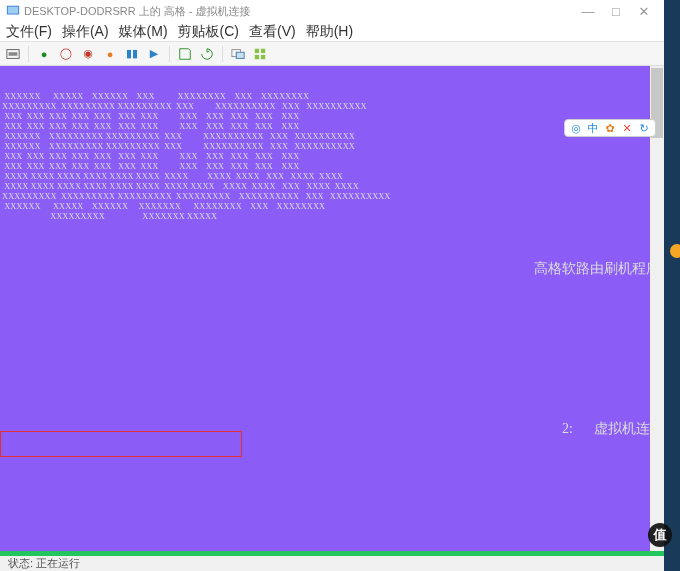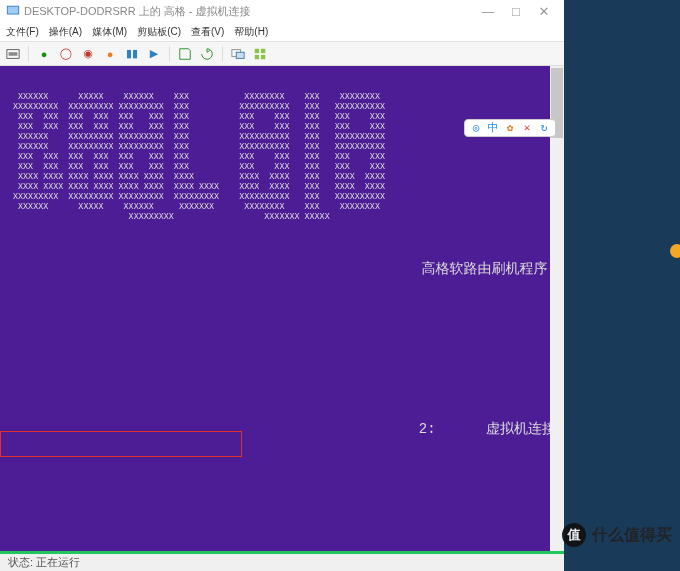--- a/index.html
+++ b/index.html
@@ -4,63 +4,63 @@
 <style>
   * { margin: 0; padding: 0; box-sizing: border-box; }
   body {
     width: 680px; height: 571px;
     font-family: "Segoe UI", Tahoma, sans-serif;
     font-size: 11px;
     background: #1a3a5a;
     position: relative; overflow: hidden;
   }
   .window {
-    position: absolute; left: 0; top: 0; width: 564px; height: 571px;
+    position: absolute; left: 0; top: 0; width: 664px; height: 571px;
     background: #fff; display: flex; flex-direction: column;
   }
   .titlebar {
     height: 22px; background: #fff; display: flex; align-items: center;
     padding: 0 6px; color: #888; font-size: 11px;
   }
   .titlebar .ticon { width: 14px; height: 14px; margin-right: 4px; }
   .titlebar .spacer { flex: 1; }
   .winbtn { width: 28px; text-align: center; color: #999; font-size: 13px; cursor: pointer; }
   .menubar {
     height: 20px; background: #fff; display: flex; align-items: center;
-    padding: 0 6px; gap: 10px; color: #333; font-size: 10px;
+    padding: 0 6px; gap: 10px; color: #333; font-size: 14px;
     border-bottom: 1px solid #e0e0e0;
   }
   .menuitem { cursor: pointer; }
   .toolbar {
     height: 24px; background: #f6f6f6; display: flex; align-items: center;
     padding: 0 4px; gap: 4px; border-bottom: 1px solid #ddd;
   }
   .tbtn { width: 18px; height: 18px; display: flex; align-items: center; justify-content: center; cursor: pointer; font-size: 11px; }
   .tsep { width: 1px; height: 16px; background: #ddd; margin: 0 2px; }
   .console {
-    flex: 1; background: #4c1d95; color: #dcdcdc; font-family: Liberation Mono, monospace;
-    font-size: 8.4px; line-height: 10px; padding: 6px 8px; position: relative;
+    flex: 1; background: #8b5cf6; color: #dcdcdc; font-family: Liberation Serif, serif;
+    font-size: 8.4px; line-height: 10px; padding: 6px 0; position: relative;
     overflow: hidden; white-space: pre;
   }
   .ascii { letter-spacing: 0px; }
   .section { margin-top: 20px; font-size: 14px; line-height: 14px; text-align: right; }
   .redbox {
     position: absolute; left: 0px; top: 365px; width: 242px; height: 26px;
     border: 1px solid #e03030; pointer-events: none;
   }
   .scrollbar {
     position: absolute; right: 0; top: 0; bottom: 0; width: 14px;
     background: #f0f0f0;
   }
   .scrollthumb {
     position: absolute; right: 1px; top: 2px; width: 12px; height: 70px;
     background: #c7c7c7; border-radius: 0;
   }
   .statusbar {
-    height: 20px; background: #f0f0f0; border-top: 3px solid #22c55e;
+    height: 20px; background: #f0f0f0; border-top: 5px solid #22c55e;
     display: flex; align-items: center; padding: 0 8px; color: #555; font-size: 11px;
   }
   .float-tools {
     position: absolute; right: 8px; top: 53px; height: 18px;
     background: #fff; border: 1px solid #ccc; border-radius: 4px;
     display: flex; align-items: center; gap: 3px; padding: 0 4px;
     font-size: 11px;
   }
   .ft { width: 14px; height: 14px; display:flex; align-items:center; justify-content:center; }
   .orange-dot {
@@ -184,14 +184,13 @@
   <div class="statusbar">
     <span>状态: 正在运行</span>
   </div>
 
 </div>
 
 <div class="orange-dot"></div>
 
 <div class="watermark">
   <div class="wlogo">值</div>
-  <span>什么值得买</span>
 </div>
 
 </body></html>

